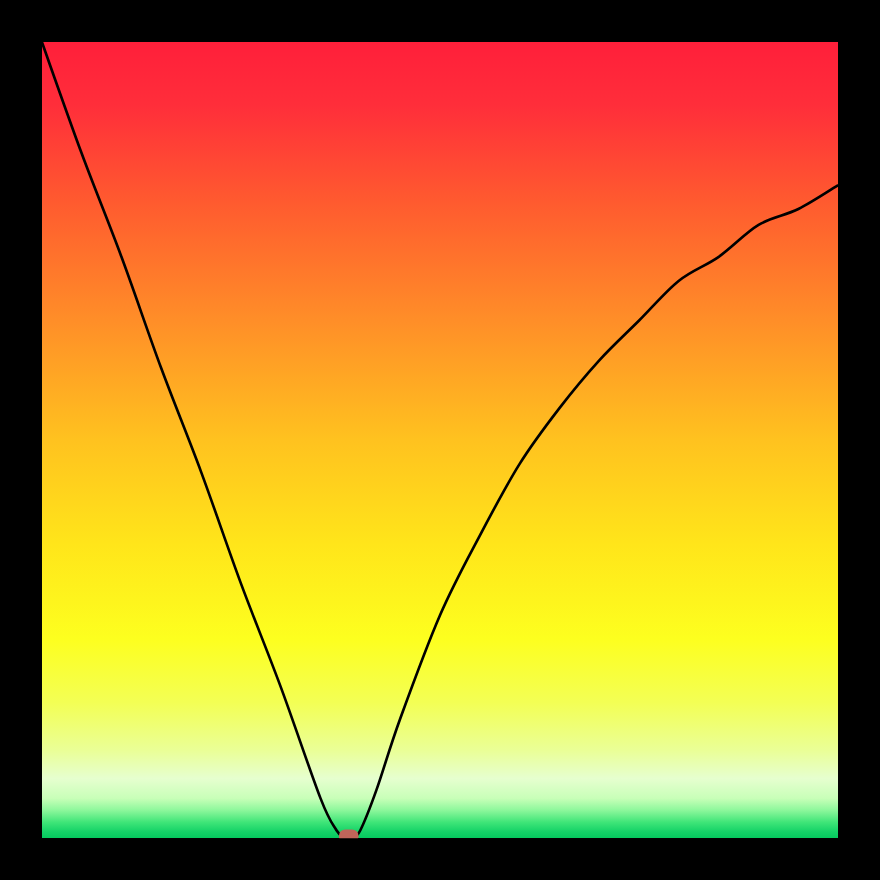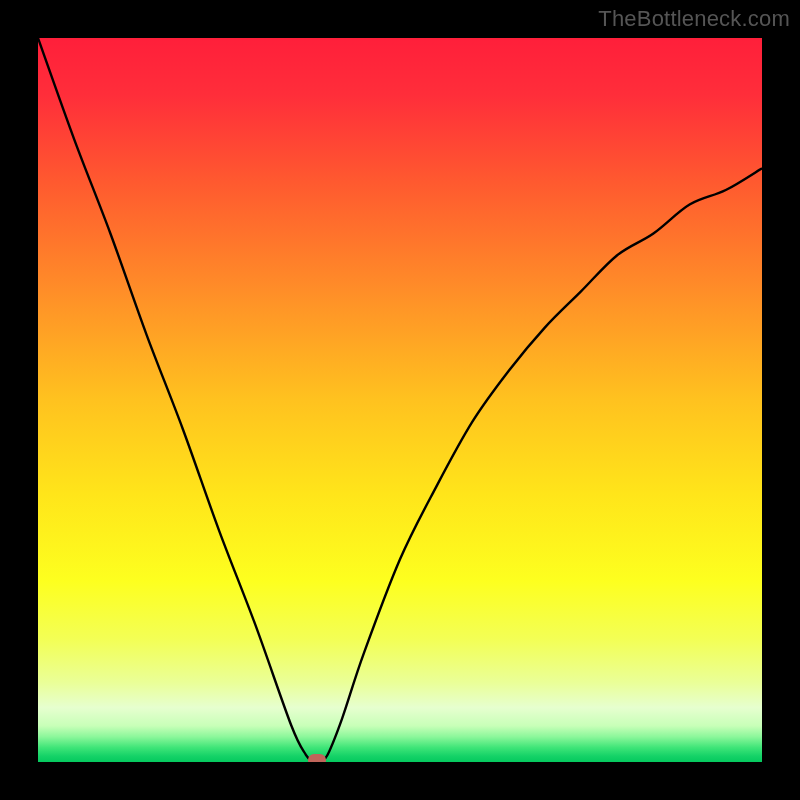--- a/index.html
+++ b/index.html
@@ -86,14 +86,13 @@
         <linearGradient id="bg" x1="0" y1="0" x2="0" y2="1">
         </linearGradient>
       </defs>
       <rect id="grad-rect" x="0" y="0" width="724" height="724" fill="url(#bg)"></rect>
     </svg>
     <svg class="curve" viewBox="0 0 724 724" preserveAspectRatio="none">
       <path id="curve-path" d="M 0 0 C 6.033333333333334 16.893333333333334, 24.133333333333333 68.78, 36.2 101.36000000000001 C 48.26666666666667 133.94000000000003, 60.33333333333334 162.9, 72.4 195.48000000000002 C 84.46666666666667 228.06000000000003, 96.53333333333333 264.26000000000005, 108.6 296.84000000000003 C 120.66666666666666 329.42, 132.73333333333335 358.38, 144.8 390.96 C 156.86666666666667 423.53999999999996, 168.93333333333334 459.74, 181 492.32 C 193.06666666666666 524.9, 205.13333333333333 553.86, 217.2 586.44 C 229.26666666666665 619.0200000000001, 244.95333333333332 666.0799999999999, 253.39999999999998 687.8 C 261.84666666666664 709.52, 264.26 710.7266666666667, 267.88 716.76 C 271.5 722.7933333333333, 273.91333333333336 722.7933333333333, 275.12 724 L 282.36 724 L 282.36 724 C 283.56666666666666 722.7933333333333, 285.98 724, 289.6 716.76 C 293.22 709.52, 298.0466666666666 697.4533333333333, 304.08 680.56 C 310.11333333333334 663.6666666666666, 316.14666666666665 641.9466666666666, 325.8 615.4 C 335.4533333333334 588.8533333333334, 349.93333333333334 549.0333333333333, 362 521.28 C 374.06666666666666 493.52666666666664, 386.1333333333334 471.8066666666667, 398.20000000000005 448.88 C 410.2666666666667 425.9533333333333, 422.3333333333333 403.0266666666667, 434.4 383.72 C 446.46666666666664 364.41333333333336, 458.53333333333336 348.72666666666663, 470.6 333.03999999999996 C 482.6666666666667 317.3533333333333, 494.7333333333333 302.87333333333333, 506.79999999999995 289.6 C 518.8666666666666 276.3266666666667, 530.9333333333333 265.46666666666664, 543 253.39999999999998 C 555.0666666666667 241.33333333333331, 567.1333333333334 226.85333333333338, 579.2 217.20000000000005 C 591.2666666666667 207.5466666666667, 603.3333333333333 203.9266666666667, 615.4 195.48000000000002 C 627.4666666666667 187.03333333333333, 639.5333333333333 173.76, 651.6 166.51999999999998 C 663.6666666666667 159.27999999999997, 675.7333333333333 158.0733333333333, 687.8 152.03999999999996 C 699.8666666666666 146.00666666666663, 717.9666666666667 133.94000000000003, 724 130.32000000000005" fill="none" stroke="#000000" stroke-width="2.4"></path>
     </svg>
     <div id="marker" class="marker" style="left: 278.74px; top: 722px; background: rgb(192, 101, 90);"></div>
   </div>
-  <div class="watermark">TheBottleneck.com</div>
 </div>
 
 </body></html>

